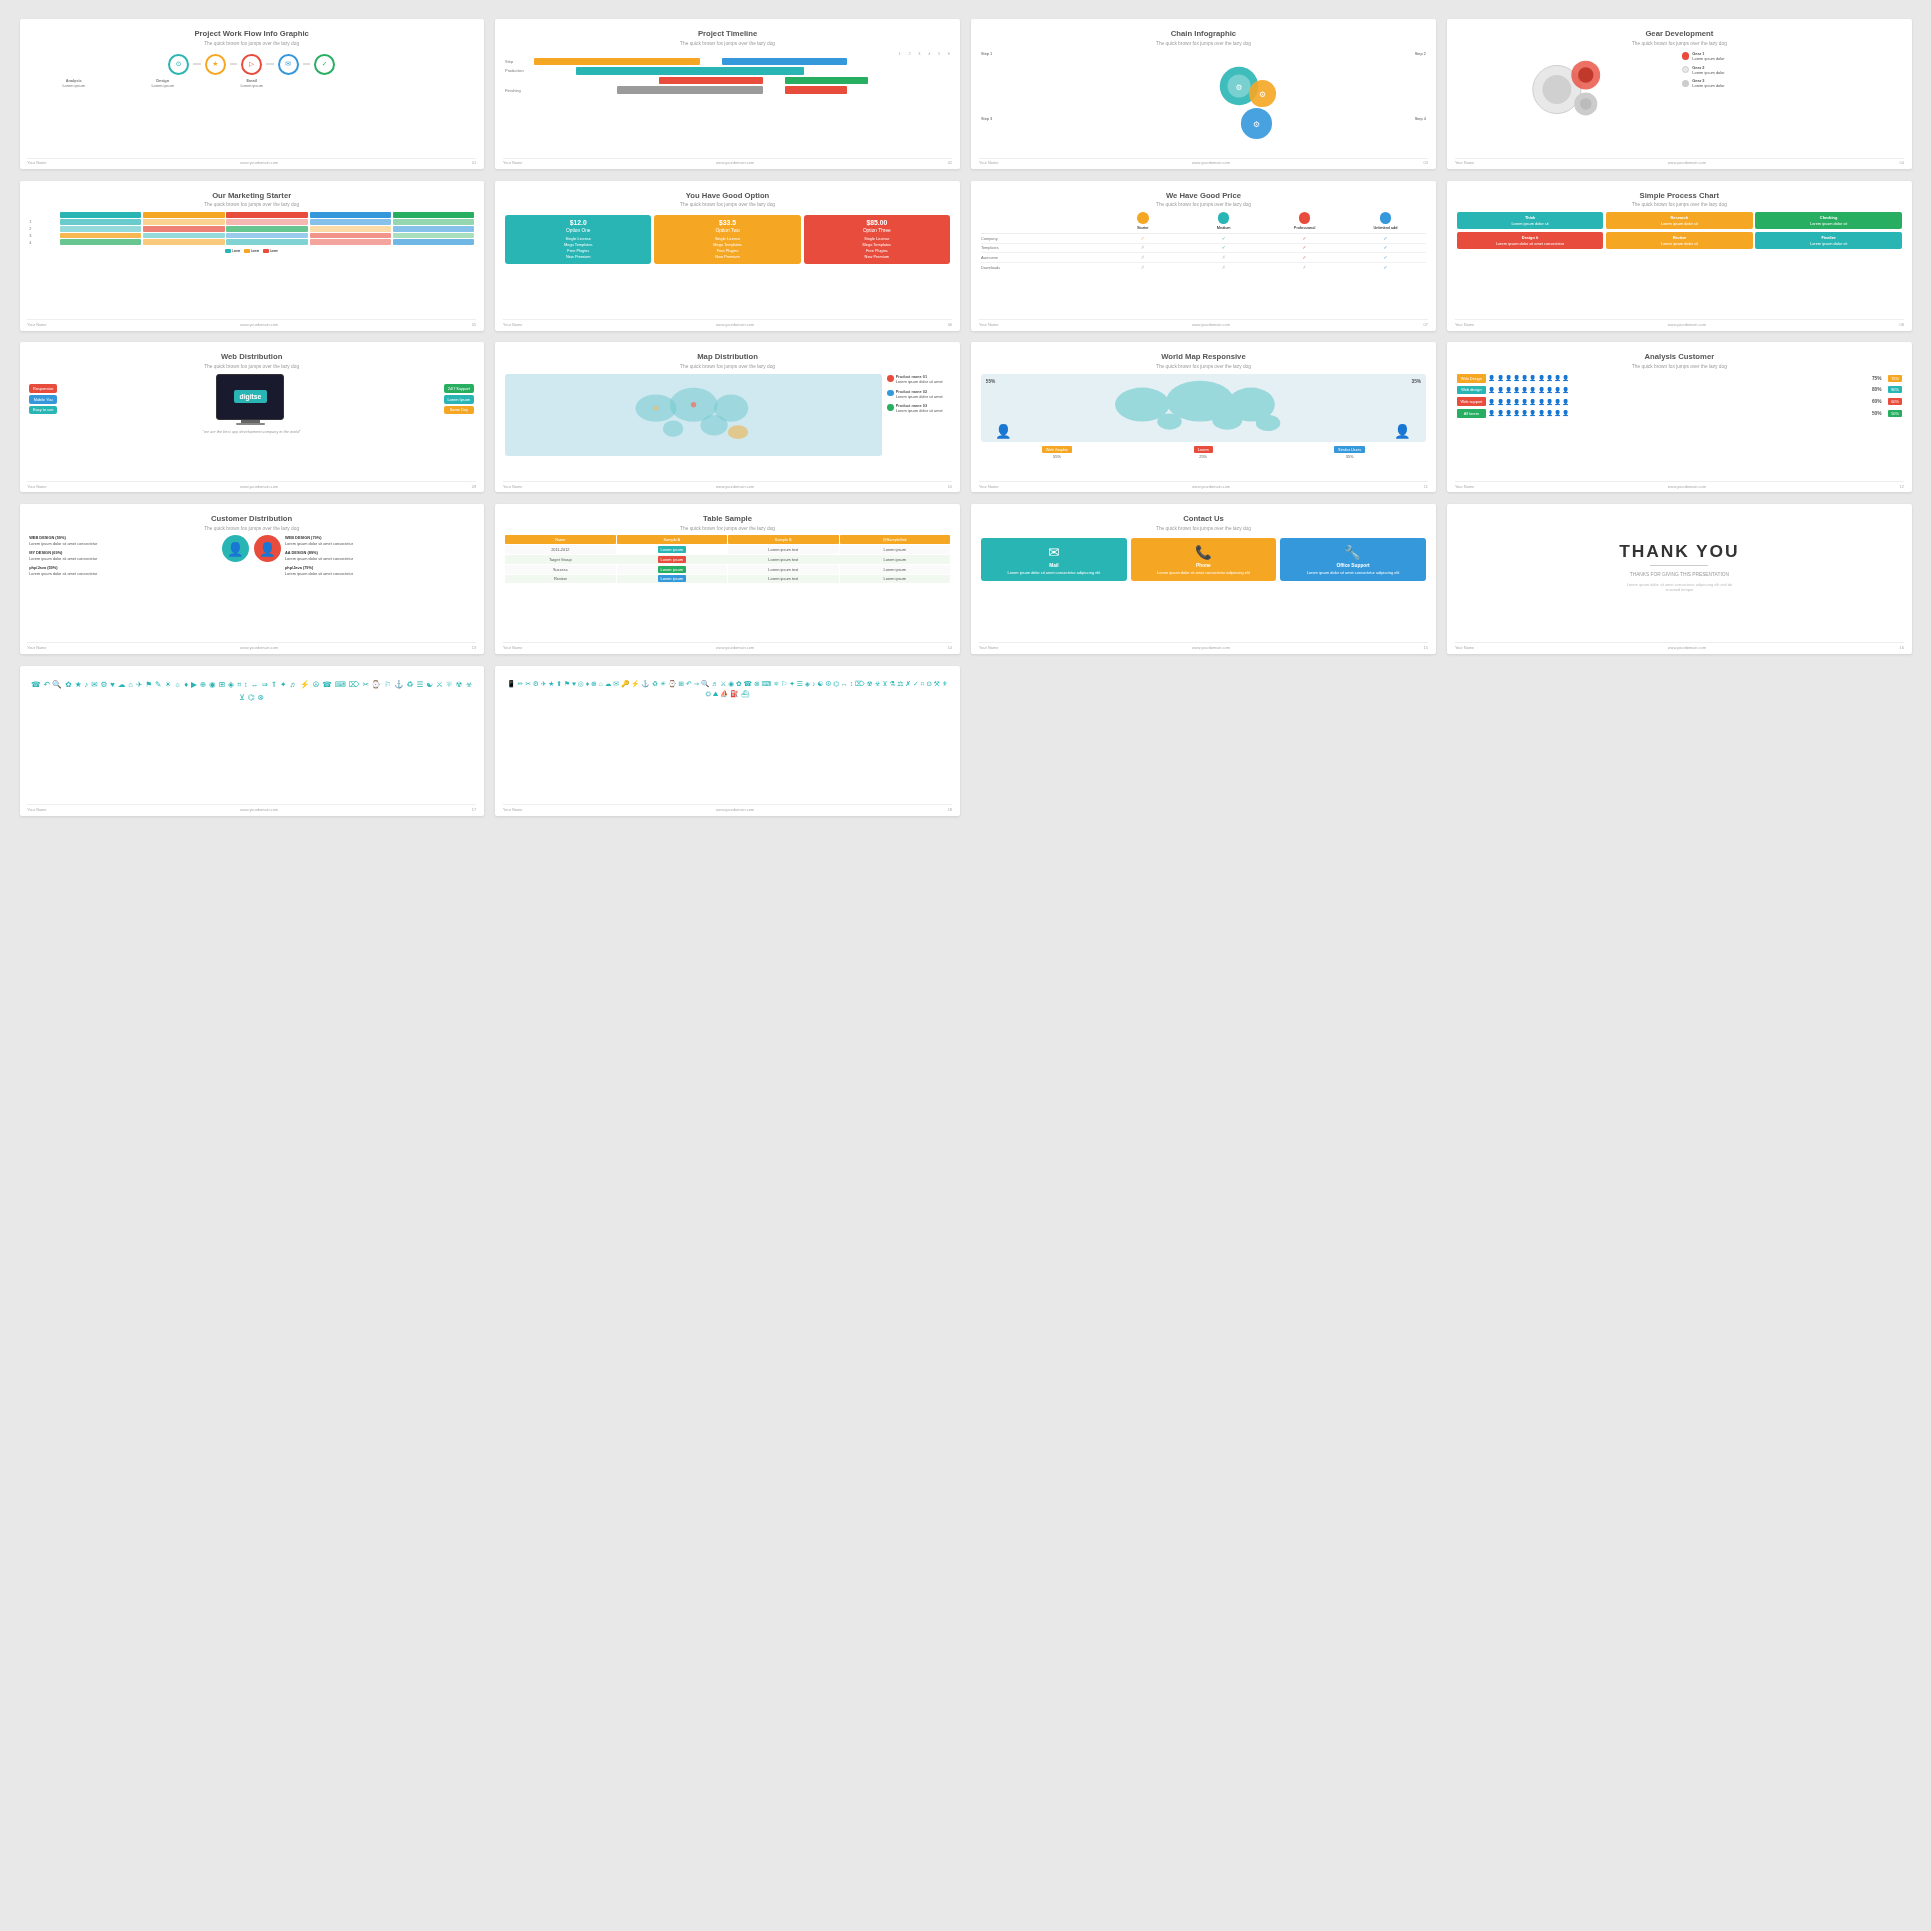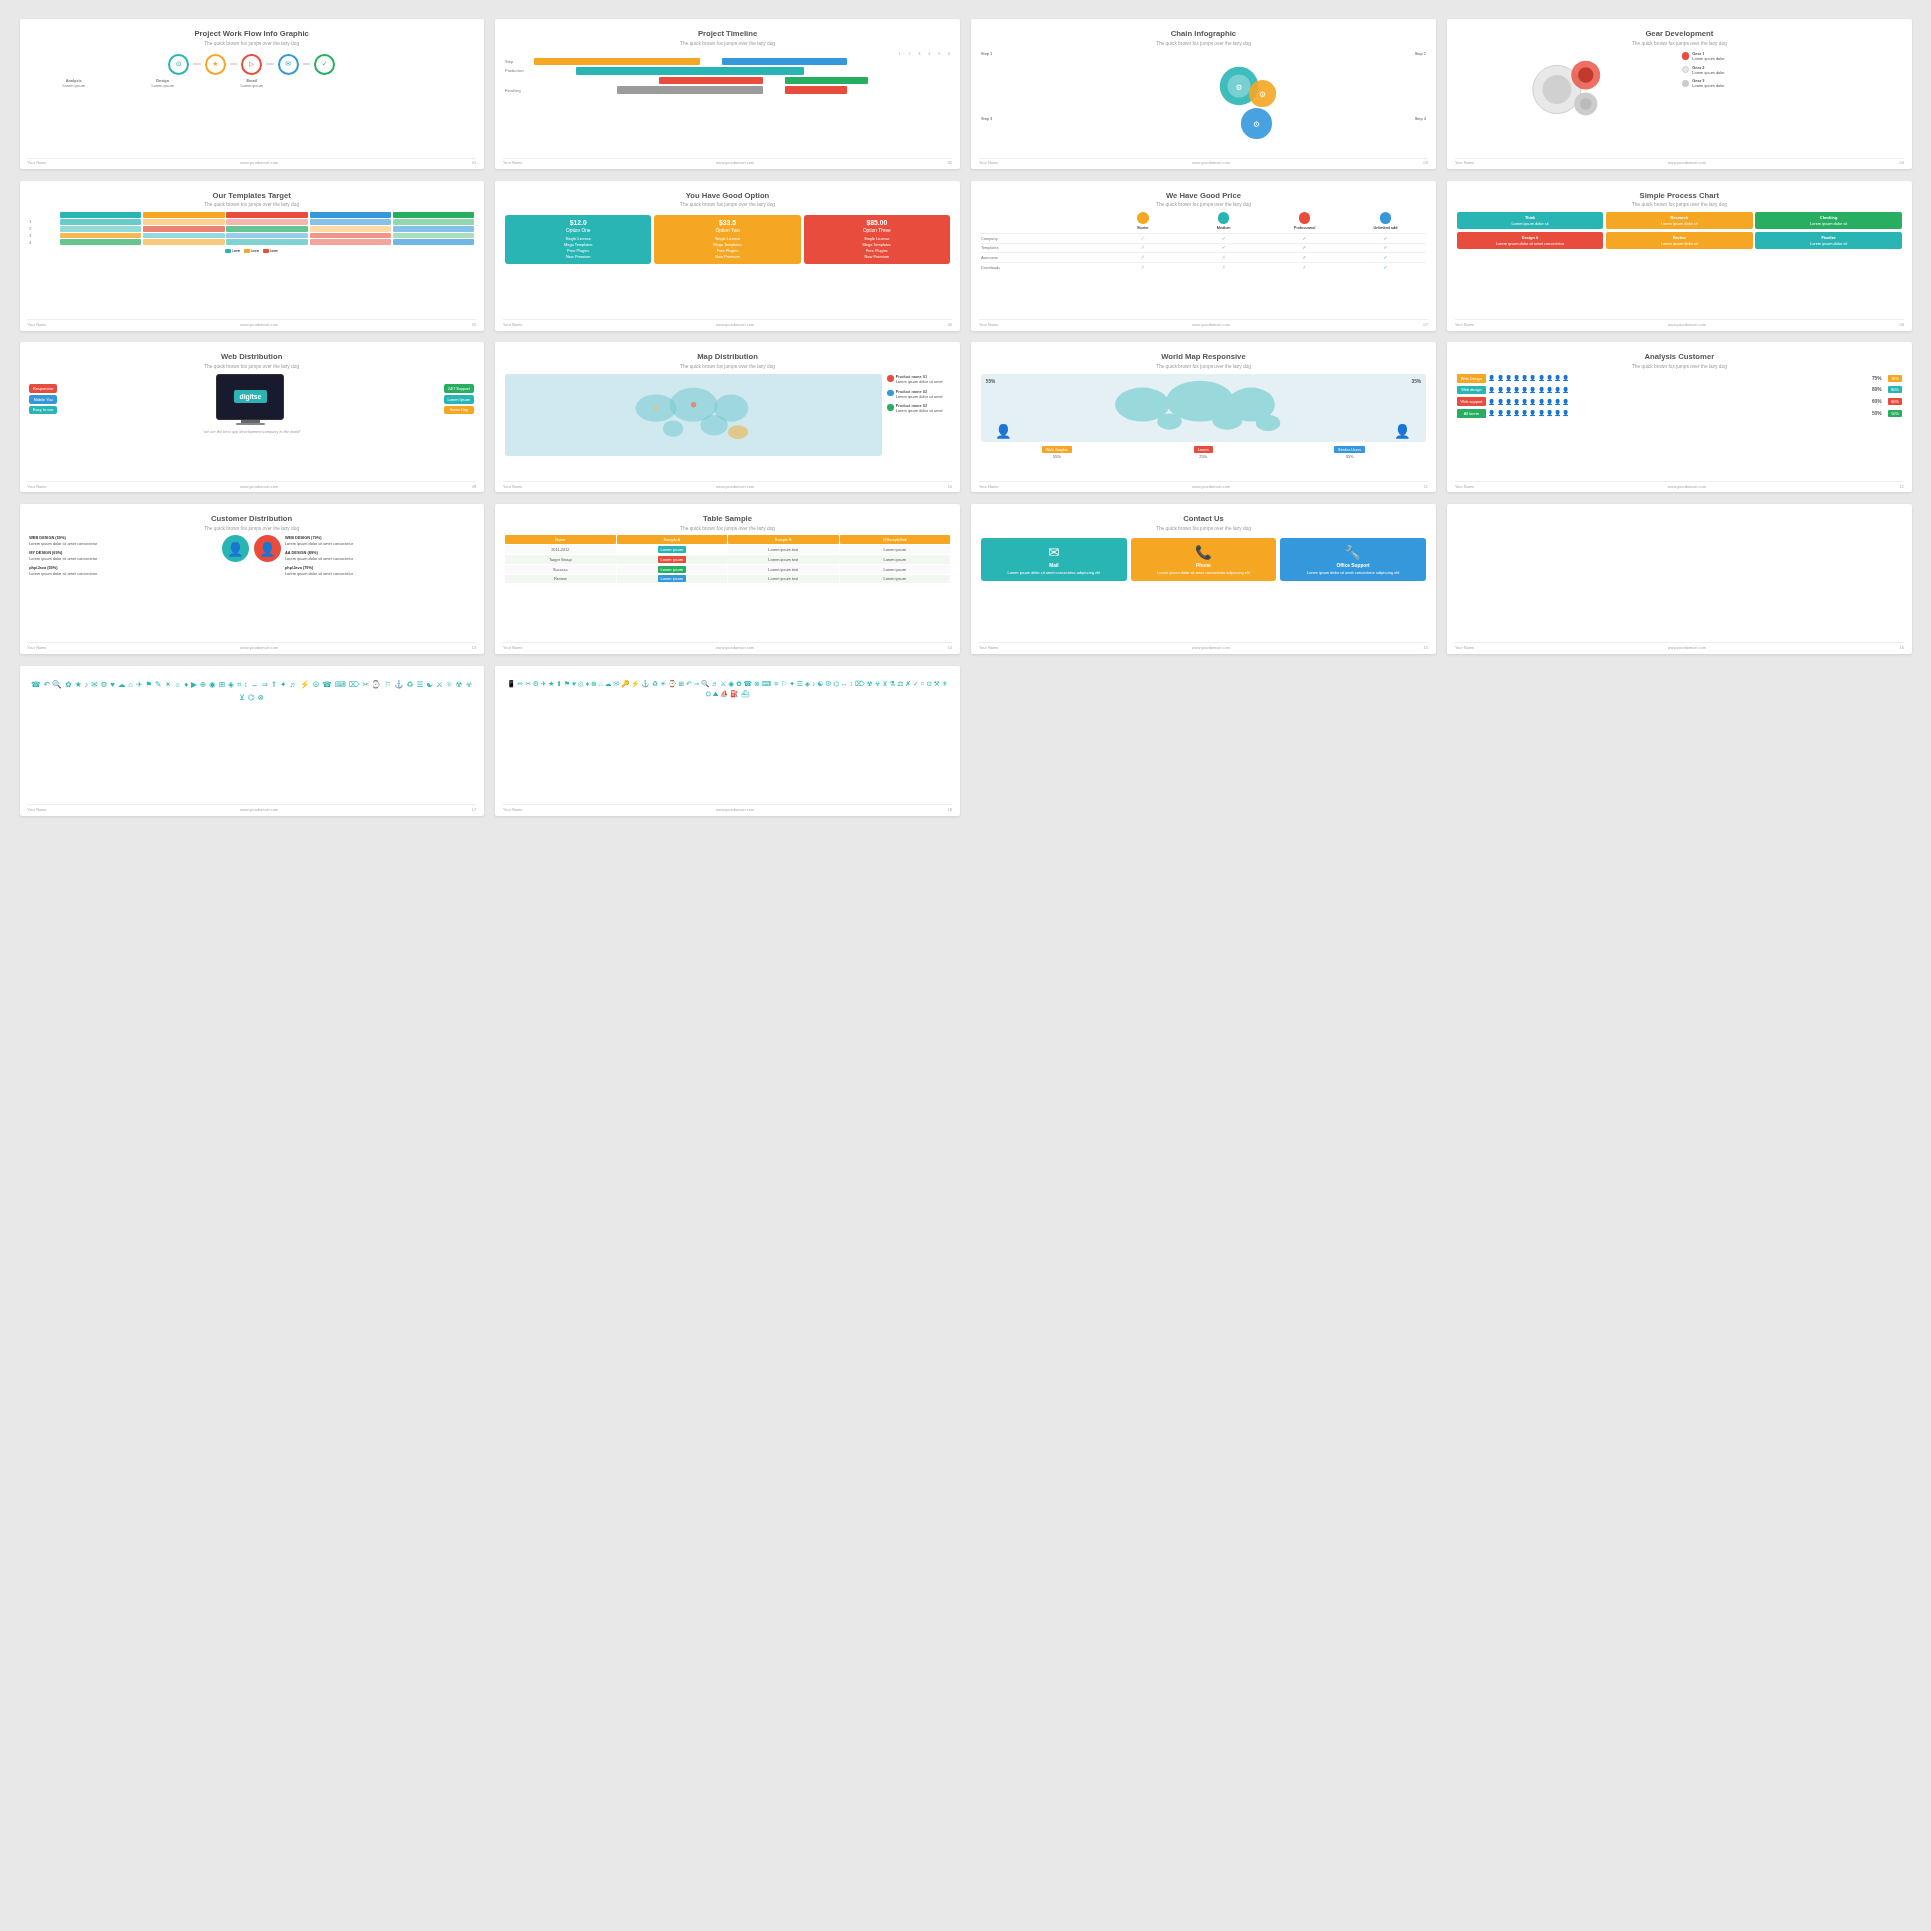--- a/index.html
+++ b/index.html
@@ -377,21 +377,21 @@
       </div>
     </div>
     <div class="slide-footer">
       <span>Your Name</span>
       <span>www.yourdomain.com</span>
       <span>04</span>
     </div>
   </div>
 
   <div class="slide">
-    <div class="slide-title">Our Templates Target</div>
+    <div class="slide-title">Our Marketing Starter</div>
     <div class="slide-subtitle">The quick brown fox jumps over the lazy dog</div>
     <div style="margin-top:2.9px;">
 
       <div style="display:flex; gap:1.9px; margin-bottom:1px;">
         <div style="width:29px;"></div>
         <div style="flex:1; background:#2ab5b5; height:5.8px; border-radius:1px;"></div>
         <div style="flex:1; background:#f5a623; height:5.8px; border-radius:1px;"></div>
         <div style="flex:1; background:#e74c3c; height:5.8px; border-radius:1px;"></div>
         <div style="flex:1; background:#3498db; height:5.8px; border-radius:1px;"></div>
         <div style="flex:1; background:#27ae60; height:5.8px; border-radius:1px;"></div>
@@ -905,20 +905,26 @@
       </div>
     </div>
     <div class="slide-footer">
       <span>Your Name</span>
       <span>www.yourdomain.com</span>
       <span>15</span>
     </div>
   </div>
 
   <div class="slide">
+    <div class="thankyou-content">
+      <div class="thankyou-title">THANK YOU</div>
+      <div class="thankyou-line"></div>
+      <div class="thankyou-sub">THANKS FOR GIVING THIS PRESENTATION</div>
+      <div style="font-size:3.9px; color:#bbb; text-align:center; max-width:116px; margin-top:2.9px;">Lorem ipsum dolor sit amet consectetur adipiscing elit sed do eiusmod tempor</div>
+    </div>
     <div class="slide-footer">
       <span>Your Name</span>
       <span>www.yourdomain.com</span>
       <span>16</span>
     </div>
   </div>
 
   <div class="slide">
     <div class="icons-grid">
       <span style="color:#2ab5b5; font-size:7.7px;">☎</span>

